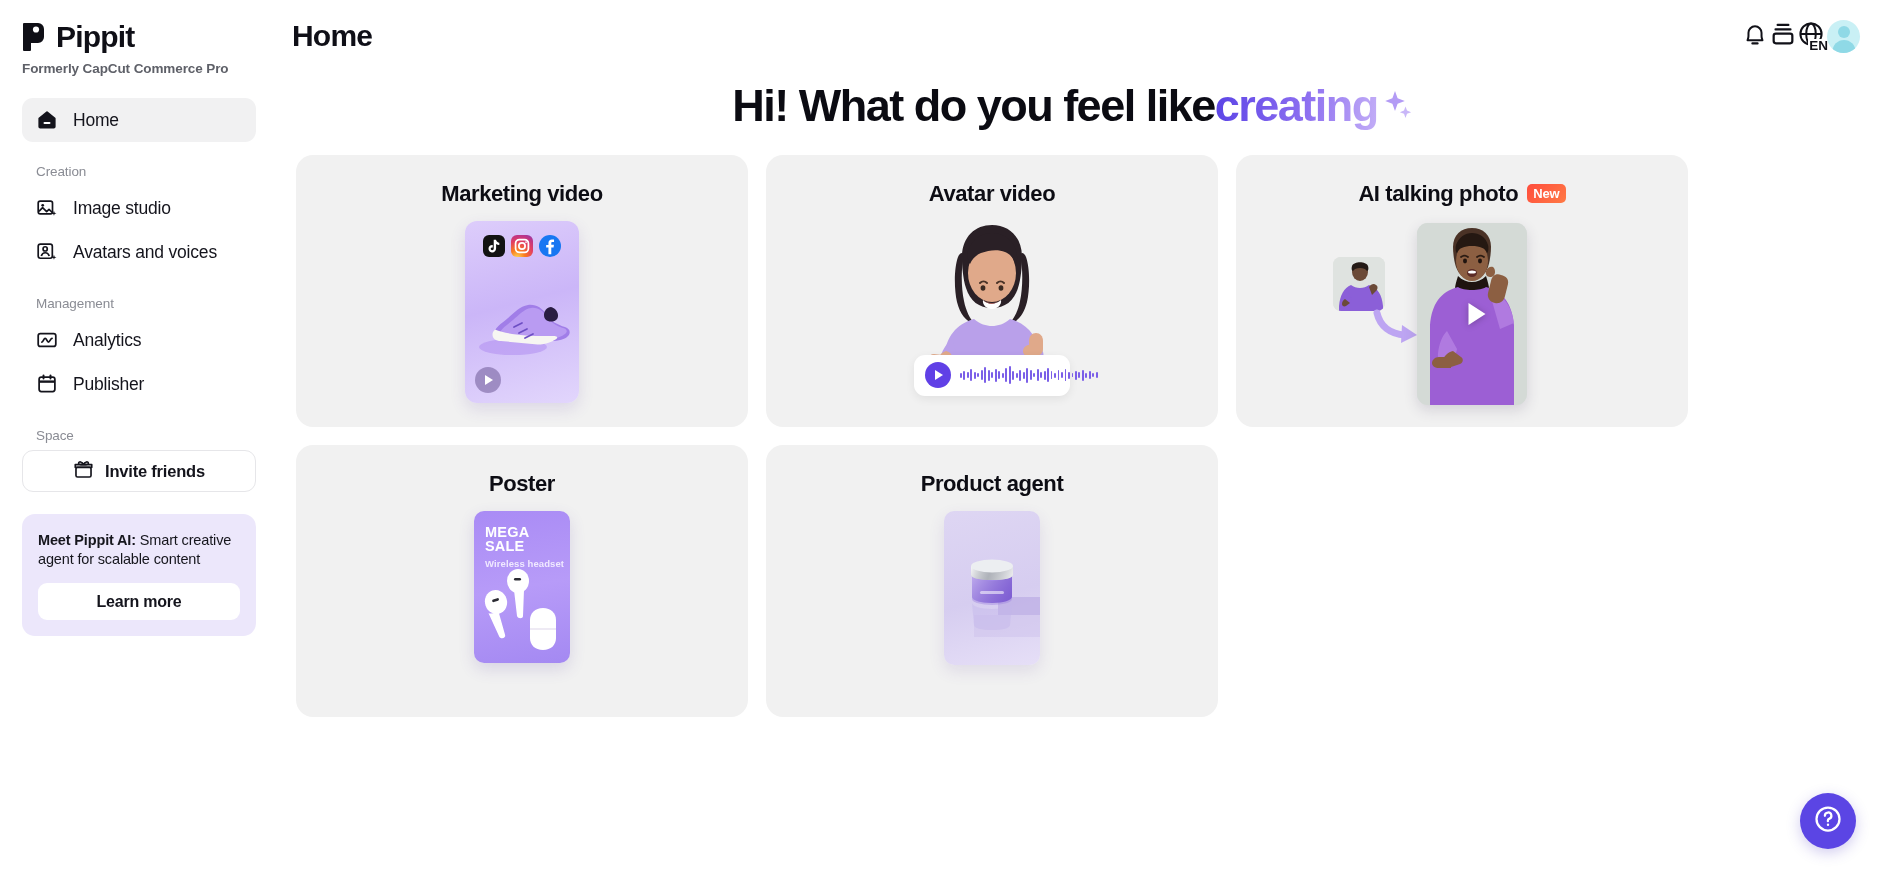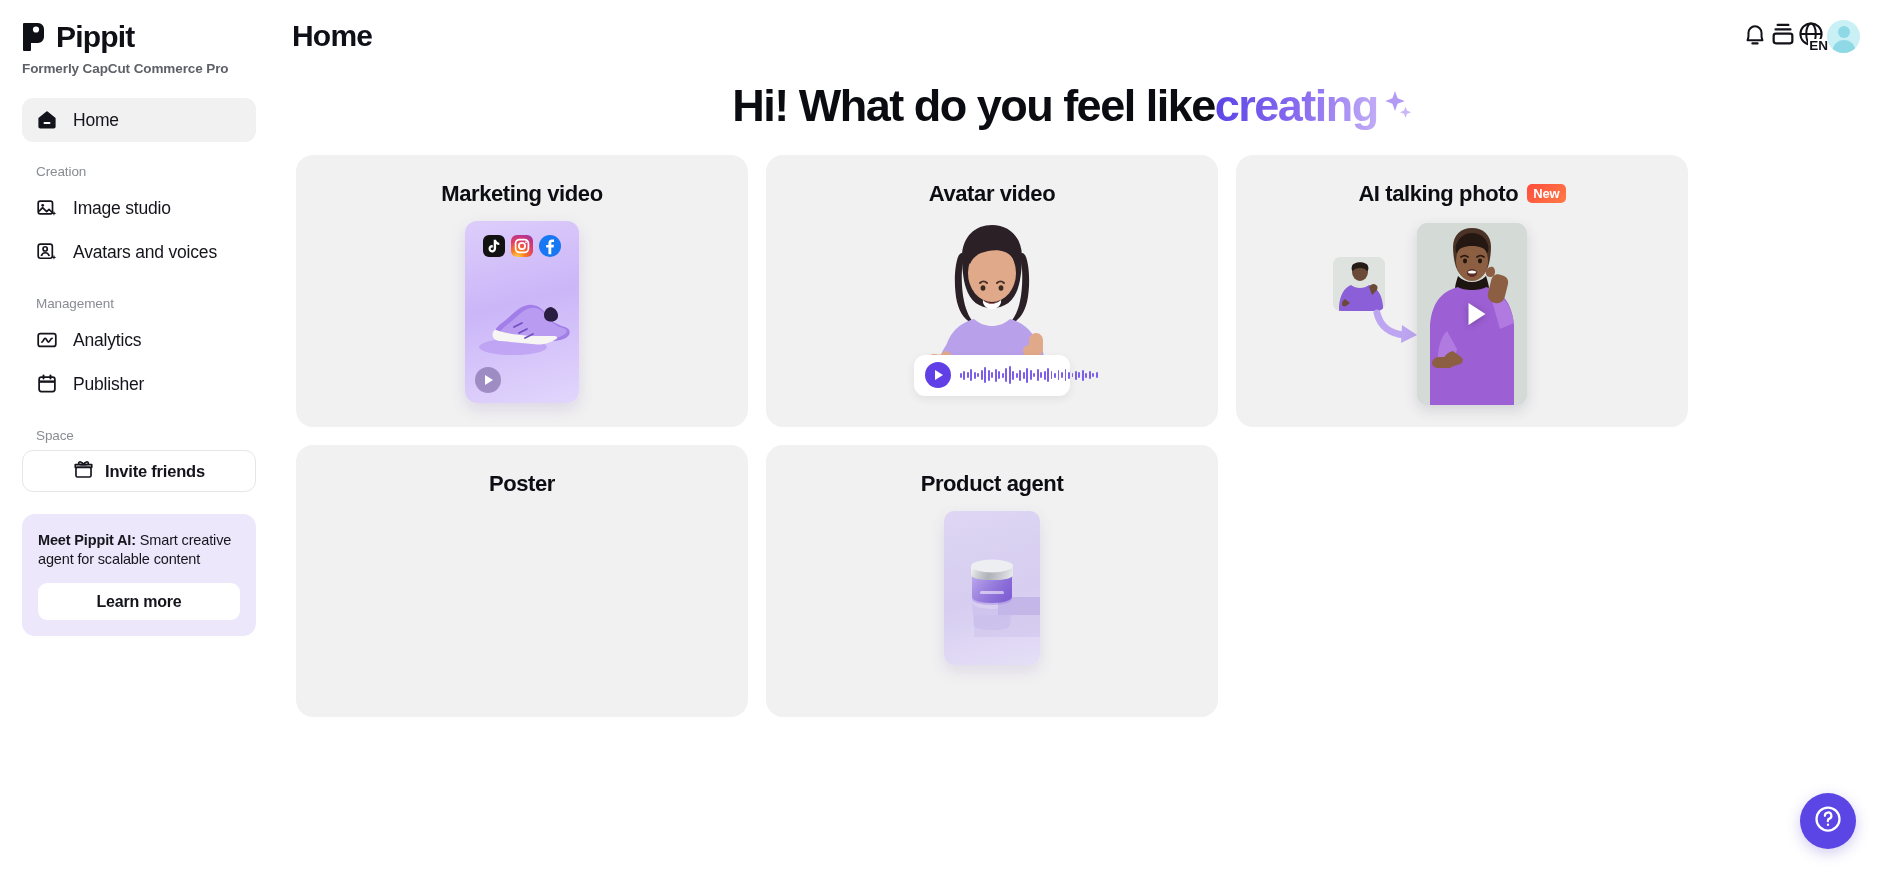--- a/index.html
+++ b/index.html
@@ -572,20 +572,38 @@
               <span class="tp-playbig"></span>
             </div>
           </div>
         </div>
       </div>
 
       <div class="card">
         <div class="card-title">
           <span>Poster</span>
         </div>
+        <div class="card-art">
+          <div class="poster">
+            <div class="poster-h">MEGA SALE</div>
+            <div class="poster-sub">Wireless headset</div>
+            <svg width="96" height="105" viewBox="0 0 96 105" style="position:absolute;left:0;bottom:0">
+              <g fill="#ffffff">
+                <ellipse cx="44" cy="23" rx="11" ry="12"></ellipse>
+                <path d="M40 32c3 2 8 2 10 0l-1 26c0 3-5 3-6 0z"></path>
+                <rect x="40" y="20" width="7" height="2.6" rx="1.3" fill="#2b2b33"></rect>
+                <ellipse cx="22" cy="44" rx="11" ry="12" transform="rotate(-18 22 44)"></ellipse>
+                <path d="M18 53c3 2 8 2 10 0l-1 26c0 3-5 3-6 0z" transform="rotate(-18 23 65)"></path>
+                <rect x="18" y="41" width="7" height="2.6" rx="1.3" fill="#2b2b33" transform="rotate(-18 21 42)"></rect>
+                <path d="M56 62c0-7 5-12 13-12s13 5 13 12v18c0 7-5 12-13 12s-13-5-13-12z"></path>
+              </g>
+              <path d="M56 71h26" stroke="#ddd6ea" stroke-width="1.2"></path>
+            </svg>
+          </div>
+        </div>
       </div>
 
       <div class="card">
         <div class="card-title">
           <span>Product agent</span>
         </div>
         <div class="card-art">
           <div class="prod">
             <svg width="96" height="154" viewBox="0 0 96 154">
               <path d="M54 86h42v18H54z" fill="#bcaee4" opacity=".75"></path>

